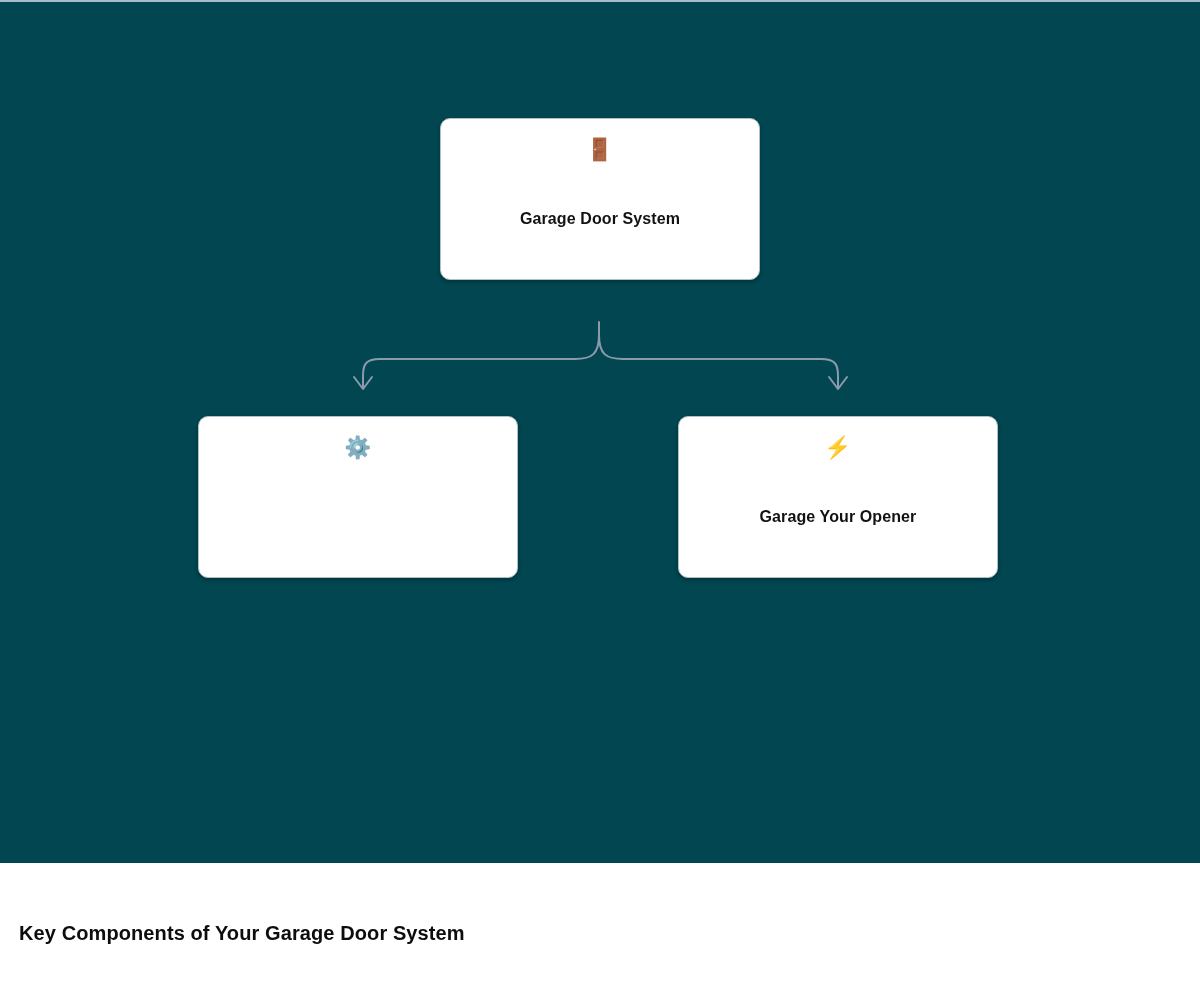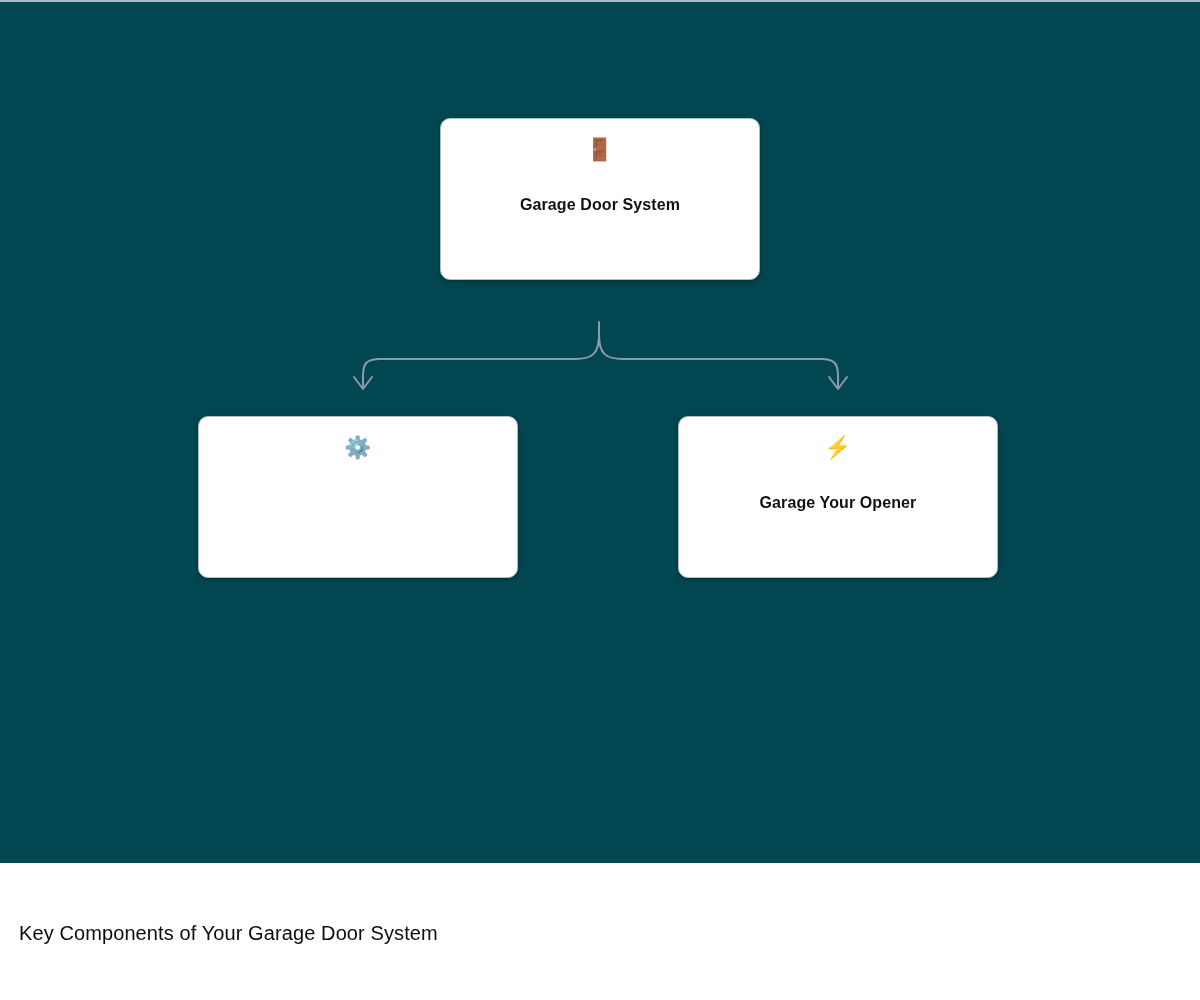--- a/index.html
+++ b/index.html
@@ -80,21 +80,21 @@
   .node-icon {
     margin-top: 18px;
     font-size: 22px;
     line-height: 26px;
     height: 26px;
     text-align: center;
     user-select: none;
   }
 
   .node-title {
-    margin-top: 32px;
+    margin-top: 46px;
     font-size: 16px;
     font-weight: bold;
     color: #121212;
     text-align: center;
     line-height: 20px;
     padding: 0 14px;
     letter-spacing: 0.1px;
   }
 
   
@@ -107,21 +107,21 @@
     background: #ffffff;
     display: flex;
     align-items: center;
     justify-content: space-between;
     box-sizing: border-box;
     padding: 0 18px 0 19px;
   }
 
   .footer-title {
     font-size: 20px;
-    font-weight: normal;
+    font-weight: bold;
     color: #0d0d0d;
     letter-spacing: 0.1px;
     white-space: nowrap;
   }
 
   .brand-logo {
     width: 80px;
     height: 80px;
     position: relative;
     flex: 0 0 auto;

